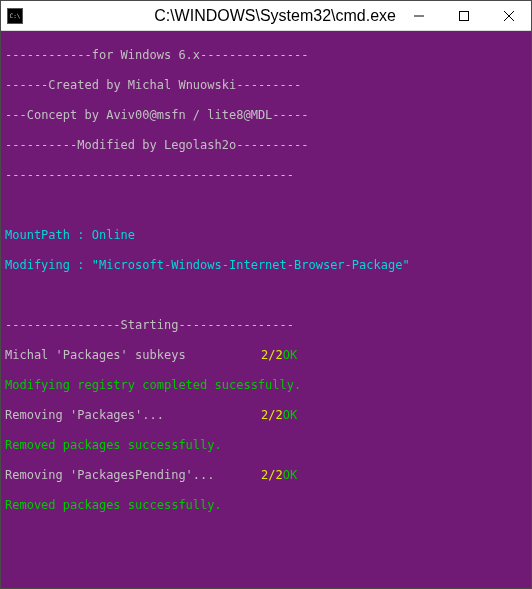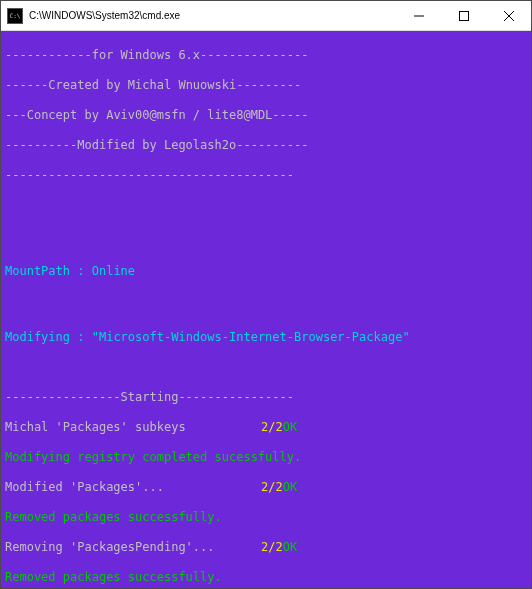--- a/index.html
+++ b/index.html
@@ -38,53 +38,54 @@
     align-items:center;
     justify-content:center;
   }
   .app-icon::after{
     content:"C:\\";
     color:#ccc;
     font-size:6px;
     font-family:Consolas, monospace;
   }
   .title-text {
-    font-size: 10px;
+    font-size: 16px;
     color: #000;
     flex: 1;
     white-space: nowrap;
     overflow: hidden;
+    text-align: right;
   }
   .win-controls {
     display: flex;
     height: 100%;
   }
   .win-btn {
     width: 45px;
     height: 29px;
     display: flex;
     align-items: center;
     justify-content: center;
     background: #fff;
   }
   .win-btn svg { width: 10px; height: 10px; }
   .terminal {
     flex: 1;
-    background: #6d28d9;
+    background: #701a75;
     font-family: Consolas, "Lucida Console", monospace;
     font-size: 12px;
     line-height: 15px;
     color: #c0c0c0;
     padding: 2px 4px 2px 4px;
     overflow: hidden;
     white-space: pre;
   }
   .gray  { color: #c0c0c0; }
   .line  { display: block; white-space: pre; }
-  .kv-row { display:block;margin-top:36px; }
+  .kv-row { display:block; }
   .kv-key { color:#00d7d7; }
   .kv-sep { color:#00d7d7; }
   .kv-val { color:#00d7d7; }
   .quoted { color:#00d7d7; }
   .step-row { display:block; white-space:pre; }
   .step-text { color:#c0c0c0; display:inline-block;}
   .step-count{ color:#e5e510; }
   .step-ok   { color:#00c800; }
   .step-ok.pad { display:inline-block; text-align:right;}
   .msg-green { color:#00c800; display:block;}
@@ -124,21 +125,21 @@
 <span class="credit-row">---<span>Concept by Aviv00@msfn / lite8@MDL</span>-----</span>
 <span class="credit-row">----------<span>Modified by Legolash2o</span>----------</span>
 <span class="line gray">----------------------------------------</span>
 <span class="line"> </span>
 <span class="kv-row"><span class="kv-key">MountPath</span><span class="kv-sep"> : </span><span class="kv-val">Online</span></span>
 <span class="kv-row"><span class="kv-key">Modifying</span><span class="kv-sep"> : </span><span class="quoted">"Microsoft-Windows-Internet-Browser-Package"</span></span>
 <span class="line"> </span>
 <span class="line gray">----------------<span>Starting</span>----------------</span>
 <span class="step-row"><span class="step-text" style="width:256px">Michal 'Packages' subkeys</span><span class="step-count">2/2</span><span class="step-ok">OK</span></span>
 <span class="msg-green">Modifying registry completed sucessfully.</span>
-<span class="step-row"><span class="step-text" style="width:256px">Modified 'Packages'...</span><span class="step-count">2/2</span><span class="step-ok">OK</span></span>
+<span class="step-row"><span class="step-text" style="width:256px">Removing 'Packages'...</span><span class="step-count">2/2</span><span class="step-ok">OK</span></span>
 <span class="msg-green">Removed packages successfully.</span>
 <span class="step-row"><span class="step-text" style="width:256px">Removing 'PackagesPending'...</span><span class="step-count">2/2</span><span class="step-ok">OK</span></span>
 <span class="msg-green">Removed packages successfully.</span>
 <span class="line"> </span>
 
 
 
 
 
 

